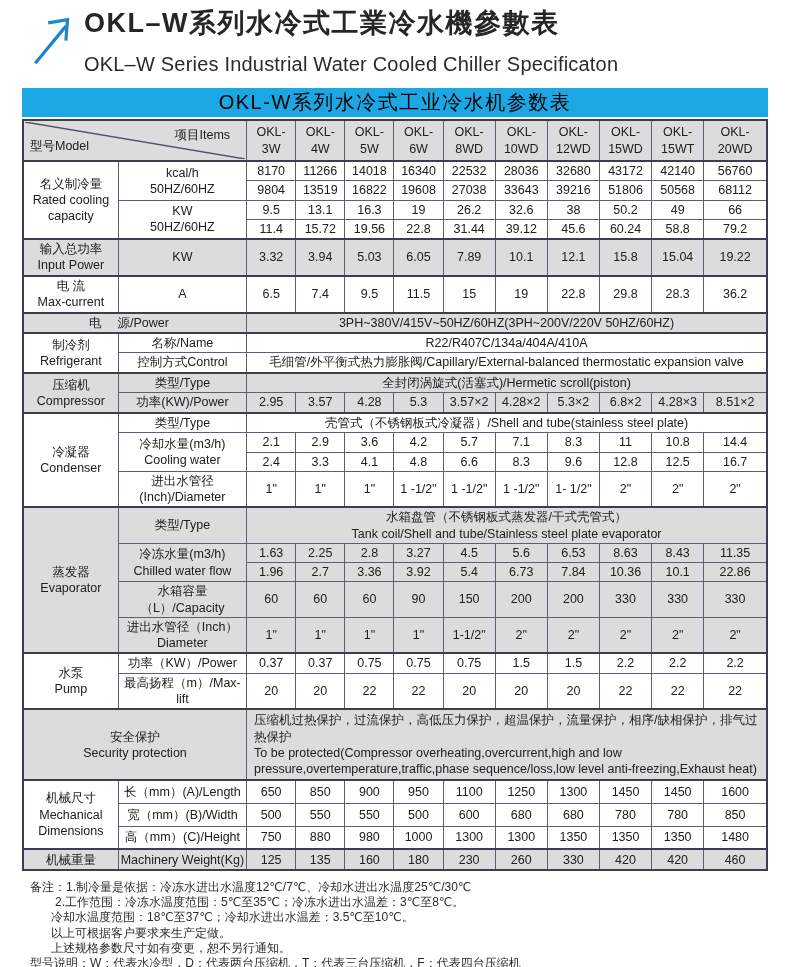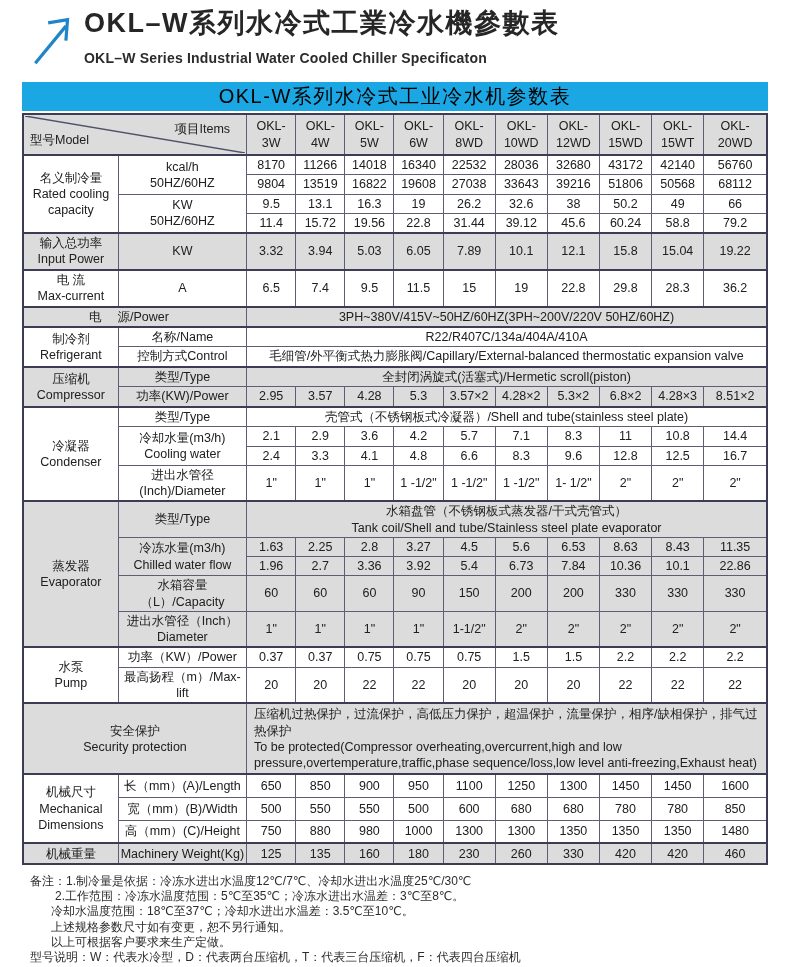--- a/index.html
+++ b/index.html
@@ -6,21 +6,21 @@
   body{
     width:790px;height:967px;overflow:hidden;background:#ffffff;
     font-family:"Liberation Sans","DejaVu Sans",sans-serif;
     -webkit-font-smoothing:antialiased;
   }
   
   .doc-header{display:flex;align-items:flex-start;padding:7px 12px 0 27px;}
   .logo{width:52px;height:58px;flex:none;margin-top:3px;}
   .titles{margin-left:5px;}
   .title-zh{font-size:27px;font-weight:700;color:#262626;letter-spacing:1.5px;line-height:32px;}
-  .title-en{font-size:14px;font-weight:700;color:#2b2b2b;letter-spacing:.2px;line-height:22px;margin-top:8px;}
+  .title-en{font-size:20px;font-weight:400;color:#2b2b2b;letter-spacing:.2px;line-height:22px;margin-top:14px;}
   
   .table-wrap{margin:13px 22px 0 22px;width:746px;}
   .bar{
     background:#1ba7e3;color:#000000;text-align:center;
     height:29px;line-height:29px;font-size:20px;font-weight:500;letter-spacing:1.5px;
   }
   table{
     border-collapse:collapse;table-layout:fixed;width:746px;margin-top:2px;
     border:2px solid #3c3c55;
   }
@@ -405,20 +405,20 @@
         </tr>
       </tbody>
   </table>
 </div>
 
 <div class="notes">
   <div class="notes-zh">
       <div class="note ind0">备注：1.制冷量是依据：冷冻水进出水温度12℃/7℃、冷却水进出水温度25℃/30℃</div>
       <div class="note ind2">2.工作范围：冷冻水温度范围：5℃至35℃；冷冻水进出水温差：3℃至8℃。</div>
       <div class="note ind1">冷却水温度范围：18℃至37℃；冷却水进出水温差：3.5℃至10℃。</div>
+      <div class="note ind1">以上可根据客户要求来生产定做。</div>
       <div class="note ind1">上述规格参数尺寸如有变更，恕不另行通知。</div>
-      <div class="note ind1">以上可根据客户要求来生产定做。</div>
       <div class="note ind0">型号说明：W：代表水冷型，D：代表两台压缩机，T：代表三台压缩机，F：代表四台压缩机</div>
     </div>
   <div class="notes-en">
       <div class="note ind0">Notes:</div>
     </div>
 </div>
 
 </body></html>

